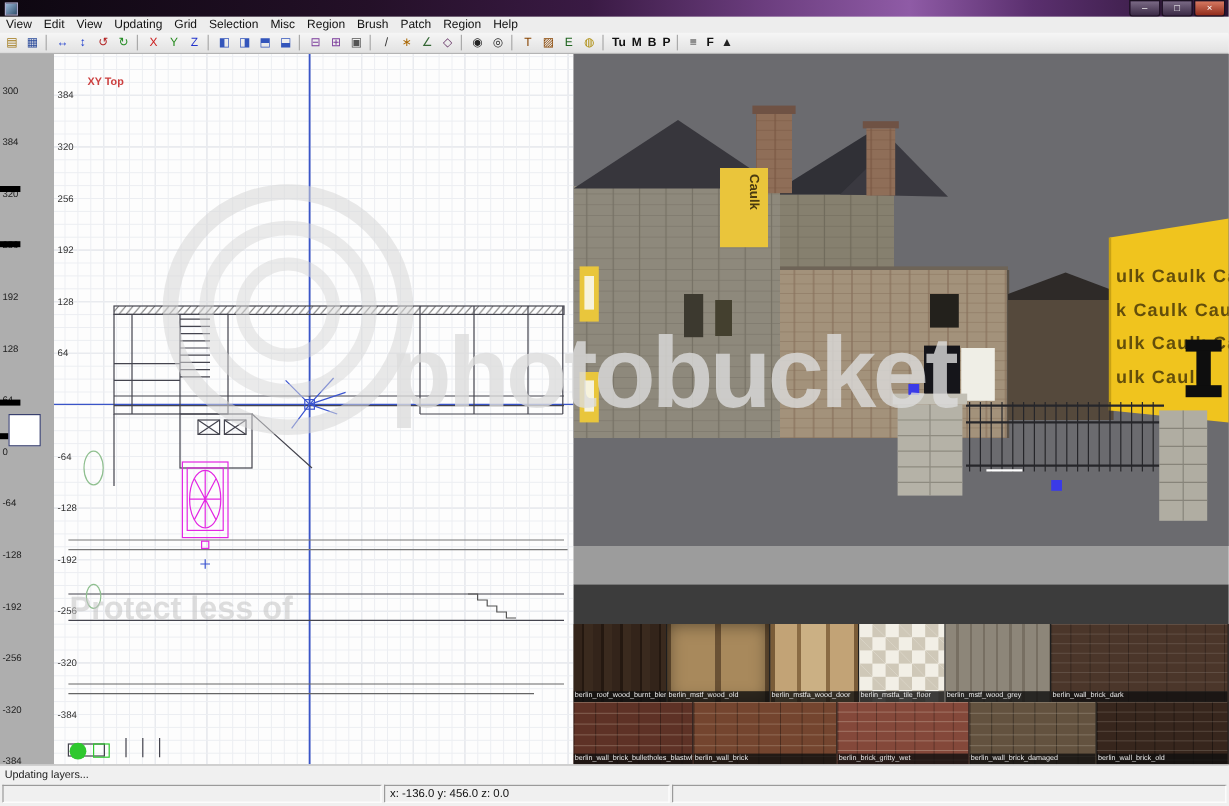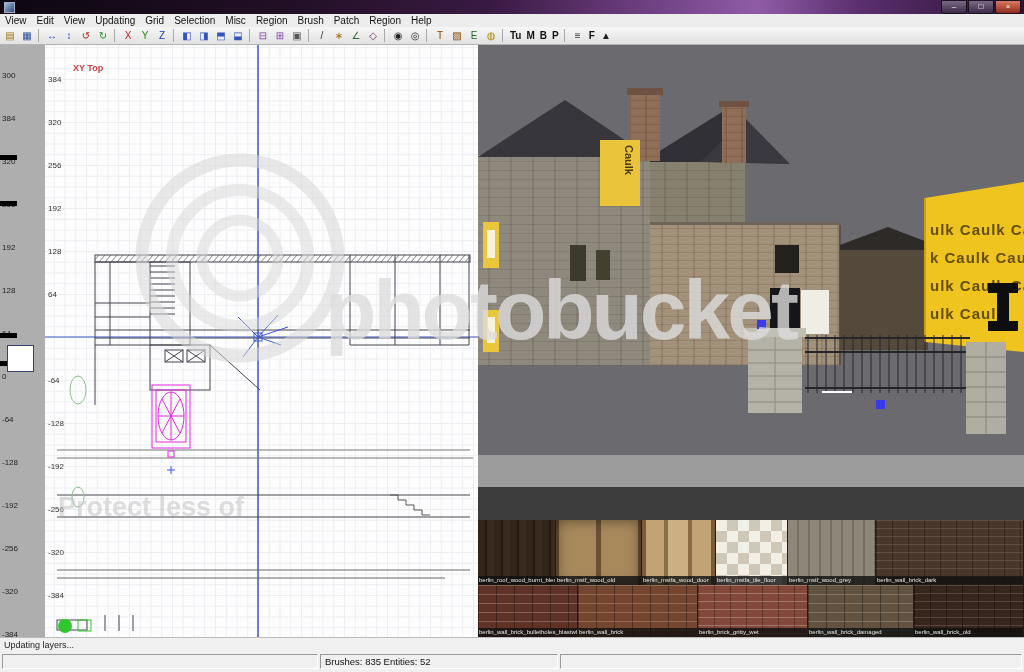--- a/index.html
+++ b/index.html
@@ -456,15 +456,15 @@
   </svg>
   <div class="wm-logo-text">photobucket</div>
   <div class="wm-tag-left">Protect less of</div>
 </div>
 
 <div class="statusmsg">
   <span>Updating layers...</span>
 </div>
 <div class="statusbar">
   <span class="status-field sf1"></span>
-  <span class="status-field sf3">Brushes: 835 Entities: 52</span>
+  <span class="status-field sf2">x: -136.0  y: 456.0  z: 0.0</span>
   <span class="status-field sf4"></span>
 </div>
 
 </body></html>

